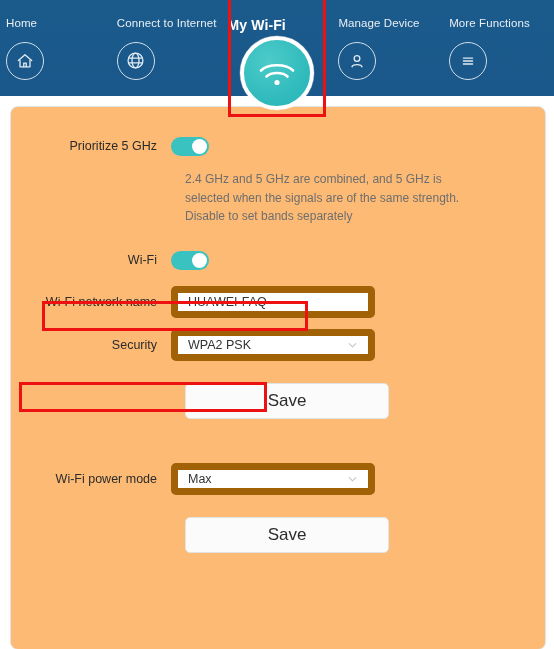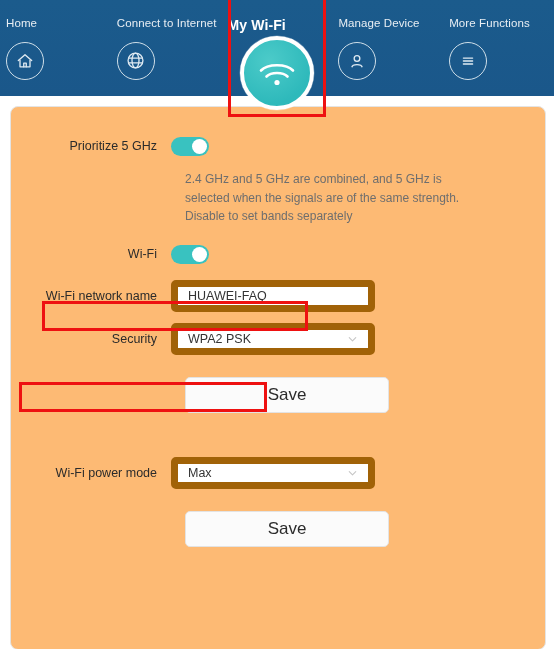--- a/index.html
+++ b/index.html
@@ -263,21 +263,21 @@
         <div class="row-label">Prioritize 5 GHz</div>
         <div class="row-field">
           <div class="toggle">
             <div class="knob"></div>
           </div>
         </div>
       </div>
 
       <div class="help">2.4 GHz and 5 GHz are combined, and 5 GHz is selected when the signals are of the same strength. Disable to set bands separately</div>
 
-      <div class="row" style="margin-top:19px;">
+      <div class="row" style="margin-top:25px;">
         <div class="row-label">Wi-Fi</div>
         <div class="row-field">
           <div class="toggle">
             <div class="knob"></div>
           </div>
         </div>
       </div>
 
       <div class="row" style="margin-top:16px;">
         <div class="row-label">Wi-Fi network name</div>

